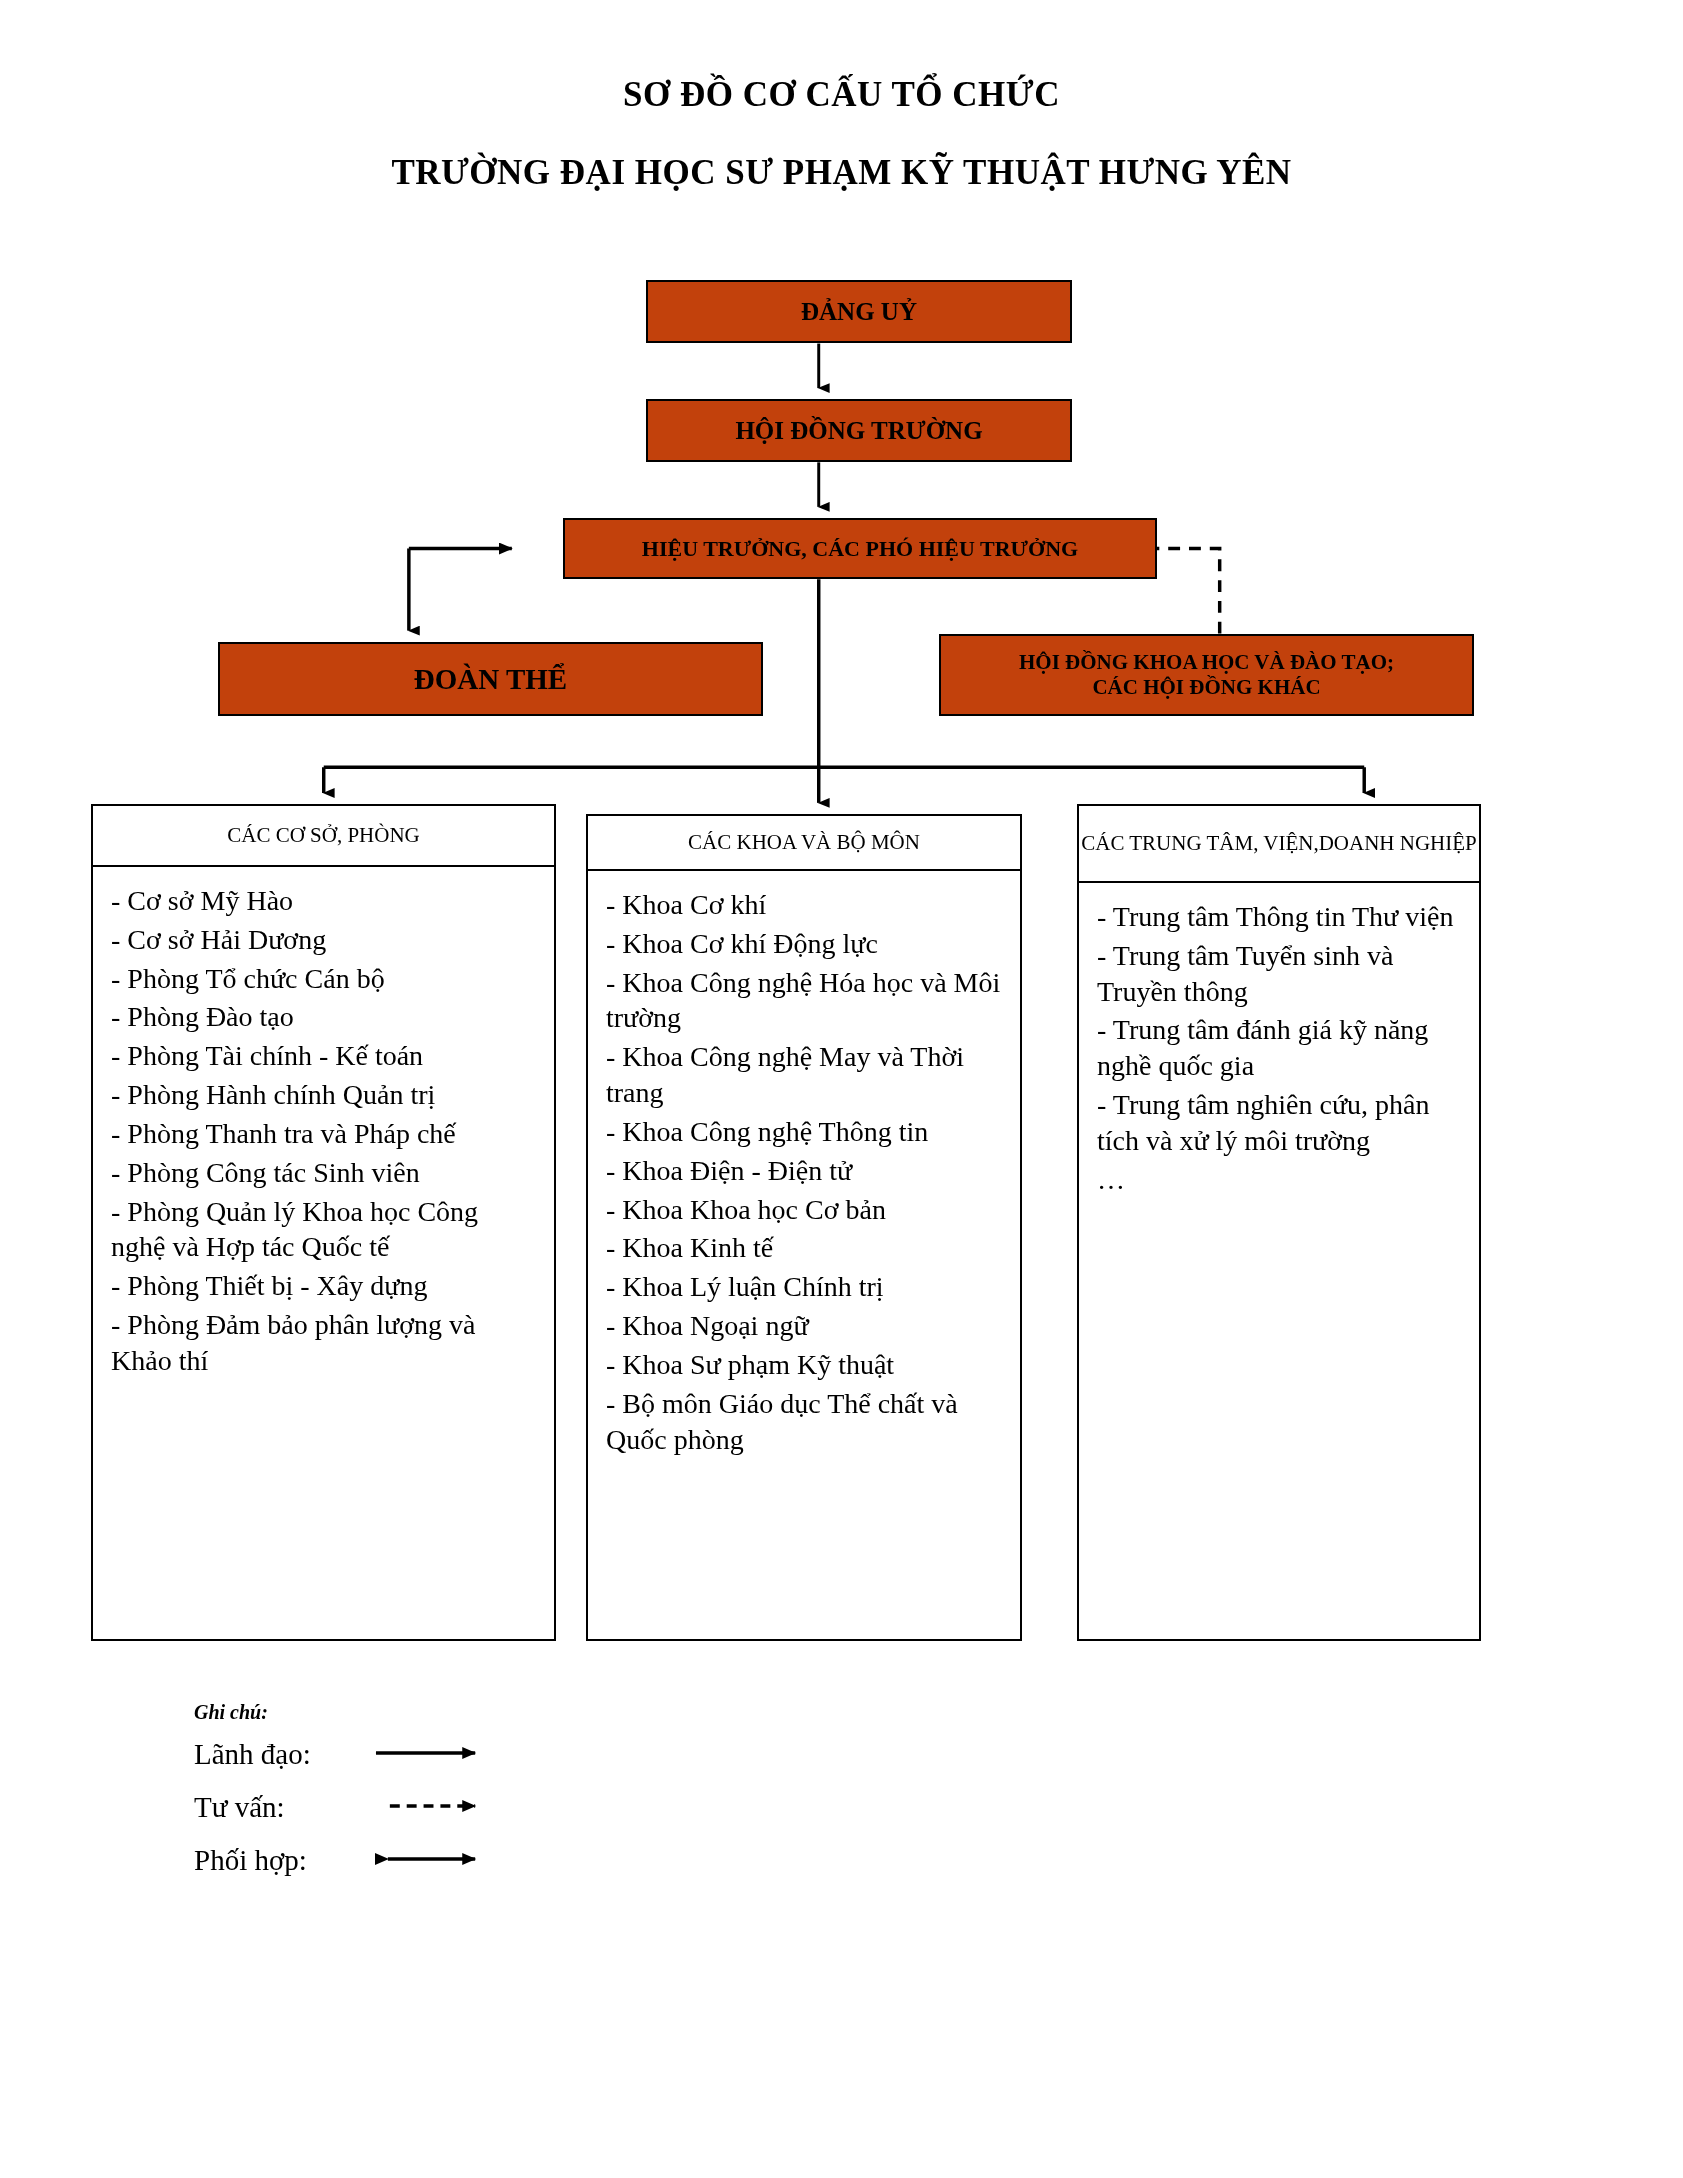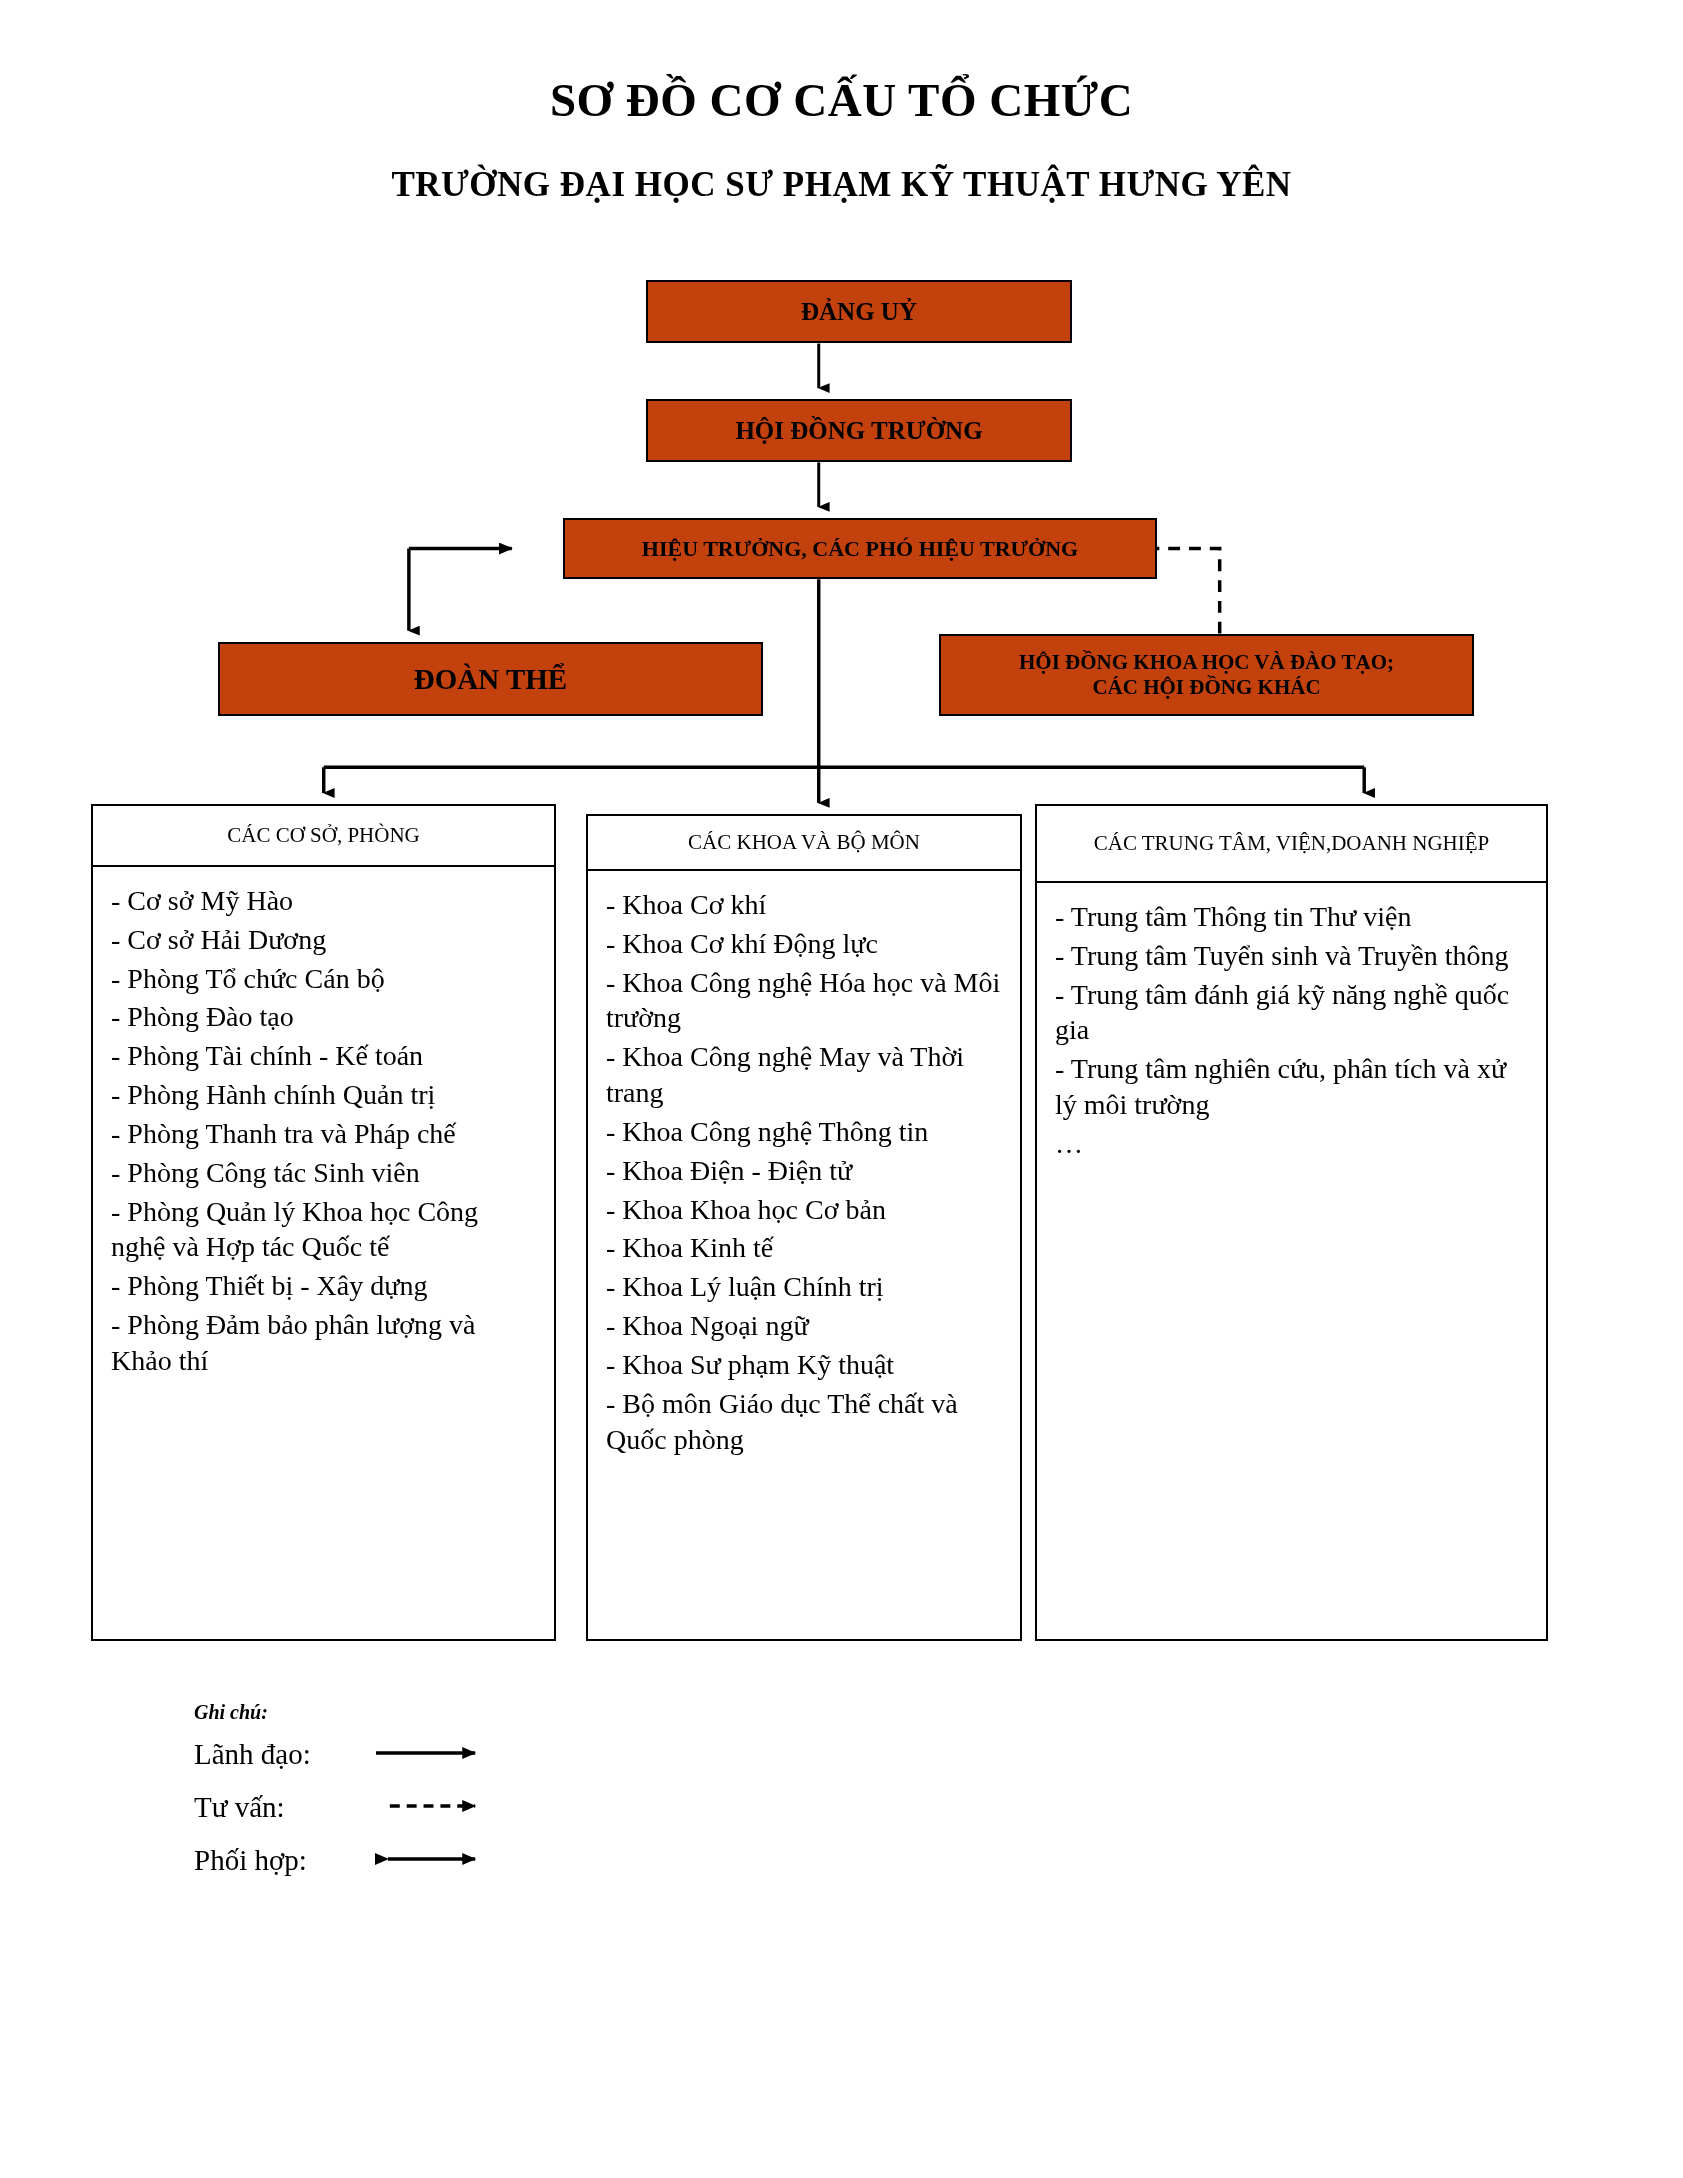--- a/index.html
+++ b/index.html
@@ -22,21 +22,21 @@
     left: 0;
     top: 77px;
     width: 1683px;
     text-align: center;
   }
   .title-line {
     font-weight: bold;
     letter-spacing: 0.5px;
     line-height: 1.0;
   }
-  .title-line-1 { font-size: 47px; }
+  .title-line-1 { font-size: 35px; }
   .title-line-2 { font-size: 35px; margin-top: 43px; }
 
   
   .box {
     position: absolute;
     border: 2.5px solid #000;
     box-sizing: border-box;
     background: #c2410c;
     display: flex;
     align-items: center;
@@ -79,21 +79,21 @@
     font-size: 28px;
     line-height: 1.28;
     margin: 0 0 3px 0;
     white-space: pre-wrap;
   }
 
   #col-1 { left: 91px;  top: 804px; width: 465px; height: 837px; }
   #col-1 .col-head { height: 61px; }
   #col-2 { left: 586px; top: 814px; width: 436px; height: 827px; }
   #col-2 .col-head { height: 55px; }
-  #col-3 { left: 1035px; top: 804px; width: 513px; height: 837px; }
+  #col-3 { left: 1077px; top: 804px; width: 404px; height: 837px; }
   #col-3 .col-head { height: 77px; }
 
   
   #connectors {
     position: absolute;
     left: 0;
     top: 0;
     width: 1683px;
     height: 2178px;
     pointer-events: none;

